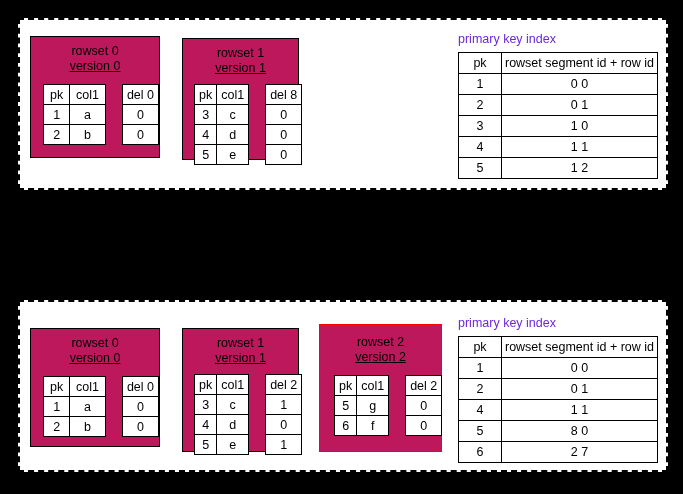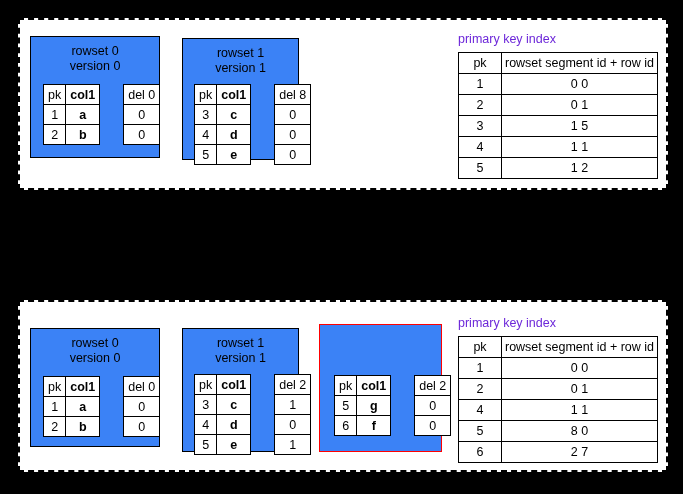--- a/index.html
+++ b/index.html
@@ -23,33 +23,33 @@
     box-sizing: border-box;
   }
   #panel-top    { left: 18px;  top: 18px;  width: 650px; height: 172px; }
   #panel-bottom { left: 18px;  top: 300px; width: 650px; height: 172px; }
 
   
   .rowset-box {
     position: absolute;
     box-sizing: border-box;
     border: 1px solid #000000;
-    background: #3b82f6;
+    background: #be185d;
   }
   .rowset-box.red-box { border-color: #ff0000; }
 
   .rowset-title {
     text-align: center;
     font-size: 12.5px;
     color: #000000;
     line-height: 15px;
     padding-top: 7px;
     white-space: nowrap;
   }
-  .rowset-title .line2 { display: block; }
+  .rowset-title .line2 { display: block; text-decoration: underline; }
 
   
   .tbl-wrap {
     position: absolute;
     display: flex;
     align-items: flex-start;
   }
   table.grid {
     border-collapse: collapse;
     background: #ffffff;
@@ -58,26 +58,26 @@
     border: 1px solid #000000;
     font-size: 12.5px;
     line-height: 14px;
     height: 17px;
     text-align: center;
     padding: 1px 4px;
     color: #000000;
     white-space: nowrap;
   }
   table.grid td.hdr { font-size: 12.5px; }
-  table.grid.del-tbl { margin-left: 23px; }
+  table.grid.del-tbl { margin-left: 16px; }
   .c-red { color: #ff0000; }
 
   
   .col-pk   { width: 24px; }
-  .col-col1 { width: 33px; font-weight: bold; }
+  .col-col1 { width: 33px; }
   .col-del  { width: 34px; }
 
   
   .pki {
     position: absolute;
   }
   .pki-title {
     text-align: left;
     font-size: 12.5px;
     color: #6d28d9;
@@ -200,21 +200,21 @@
       <tr>
         <td class="pk-col">1</td>
         <td>0 0</td>
       </tr>
       <tr>
         <td class="pk-col">2</td>
         <td>0 1</td>
       </tr>
       <tr>
         <td class="pk-col">3</td>
-        <td>1 5</td>
+        <td>1 0</td>
       </tr>
       <tr>
         <td class="pk-col">4</td>
         <td>1 1</td>
       </tr>
       <tr>
         <td class="pk-col">5</td>
         <td>1 2</td>
       </tr>
     </tbody>
@@ -302,20 +302,24 @@
         </tr>
         <tr>
           <td class="col-del c-red">1</td>
         </tr>
       </tbody>
         </table>
     </div>
   </div>
 
   <div class="rowset-box red-box" style="left:299px; top:22px; width:123px; height:128px;">
+    <div class="rowset-title" style="padding-top:10px;">
+      <span>rowset 2</span>
+      <span class="line2">version 2</span>
+    </div>
     <div class="tbl-wrap" style="left:14px; top:50px;">
       <table class="grid">
         <tbody>
             <tr>
           <td class="hdr col-pk">pk</td>
           <td class="hdr col-col1">col1</td>
         </tr>
         <tr>
           <td class="col-pk">5</td>
           <td class="col-col1">g</td>

